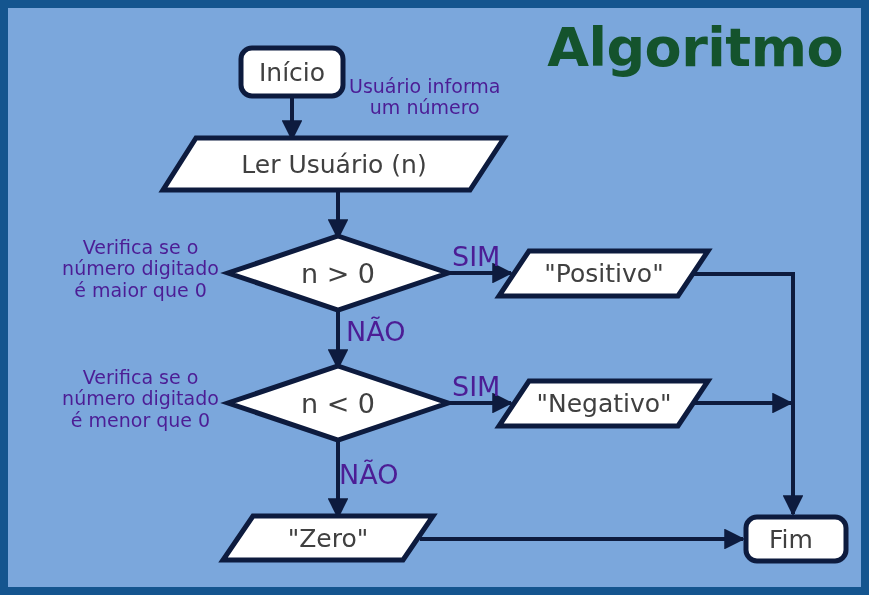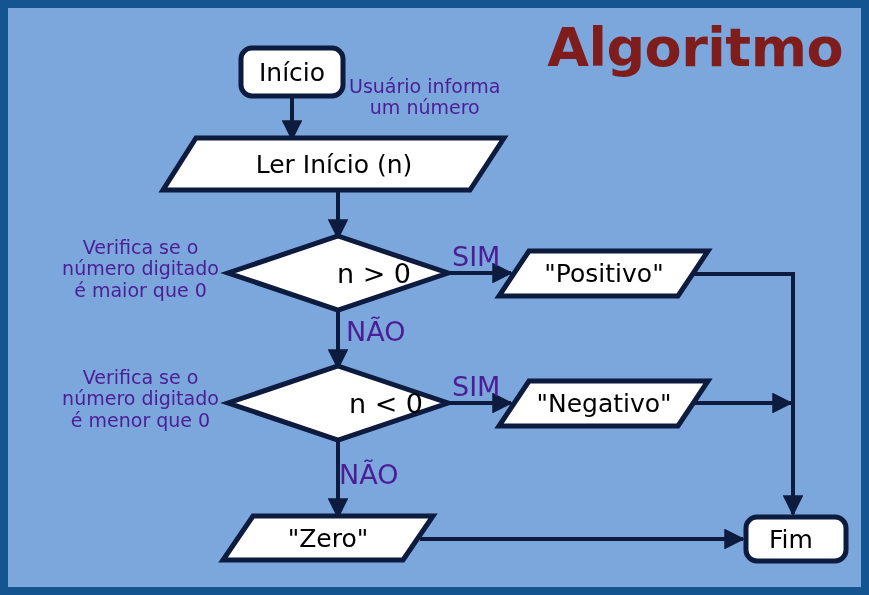--- a/index.html
+++ b/index.html
@@ -26,33 +26,33 @@
   .lbl {
     position: absolute;
     color: #4c1d95;
     text-align: center;
     line-height: 1.12;
     white-space: pre;
     pointer-events: none;
   }
   .node-text {
     position: absolute;
-    color: #000000;
+    color: #404040;
     text-align: left;
     white-space: nowrap;
     transform: translate(-50%, -50%);
     pointer-events: none;
   }
   #title {
     position: absolute;
     right: 18px;
     top: 8px;
     font-size: 54px;
     font-weight: bold;
-    color: #7f1d1d;
+    color: #14532d;
     letter-spacing: -0.5px;
     font-family: "DejaVu Sans", "Liberation Sans", sans-serif;
   }
   .edge-label { font-size: 27px; }
   .annot { font-size: 19px; }
   .term-text { font-size: 25px; }
   .io-text { font-size: 25px; }
   .dec-text { font-size: 27px; }
 </style>
 </head>
@@ -102,27 +102,27 @@
 
     <polygon points="521,373 700,373 670,418 491,418" fill="#ffffff" stroke="#0d1b3e" stroke-width="5"></polygon>
 
     <polygon points="245,508 425,508 395,552 215,552" fill="#ffffff" stroke="#0d1b3e" stroke-width="5"></polygon>
 
     <rect x="738" y="509" width="100" height="44" rx="11" ry="11" fill="#ffffff" stroke="#0d1b3e" stroke-width="5"></rect>
   </svg>
 
   <div class="node-text term-text" style="left:284px; top:64px;">Início</div>
 
-  <div class="node-text io-text" style="left:326px; top:156px;">Ler Início (n)</div>
+  <div class="node-text io-text" style="left:326px; top:156px;">Ler Usuário (n)</div>
 
-  <div class="node-text dec-text" style="left:330px; top:265px;margin-left:36px;">n &gt; 0</div>
+  <div class="node-text dec-text" style="left:330px; top:265px;">n &gt; 0</div>
 
   <div class="node-text io-text" style="left:596px; top:265px;">"Positivo"</div>
 
-  <div class="node-text dec-text" style="left:330px; top:395px;margin-left:48px;">n &lt; 0</div>
+  <div class="node-text dec-text" style="left:330px; top:395px;">n &lt; 0</div>
 
   <div class="node-text io-text" style="left:596px; top:395px;">"Negativo"</div>
 
   <div class="node-text io-text" style="left:320px; top:530px;">"Zero"</div>
 
   <div class="node-text term-text" style="left:783px; top:531px;">Fim</div>
 
   <div class="lbl edge-label" style="left:444px; top:234px;">SIM</div>
   <div class="lbl edge-label" style="left:338px; top:309px;">NÃO</div>
   <div class="lbl edge-label" style="left:444px; top:364px;">SIM</div>

